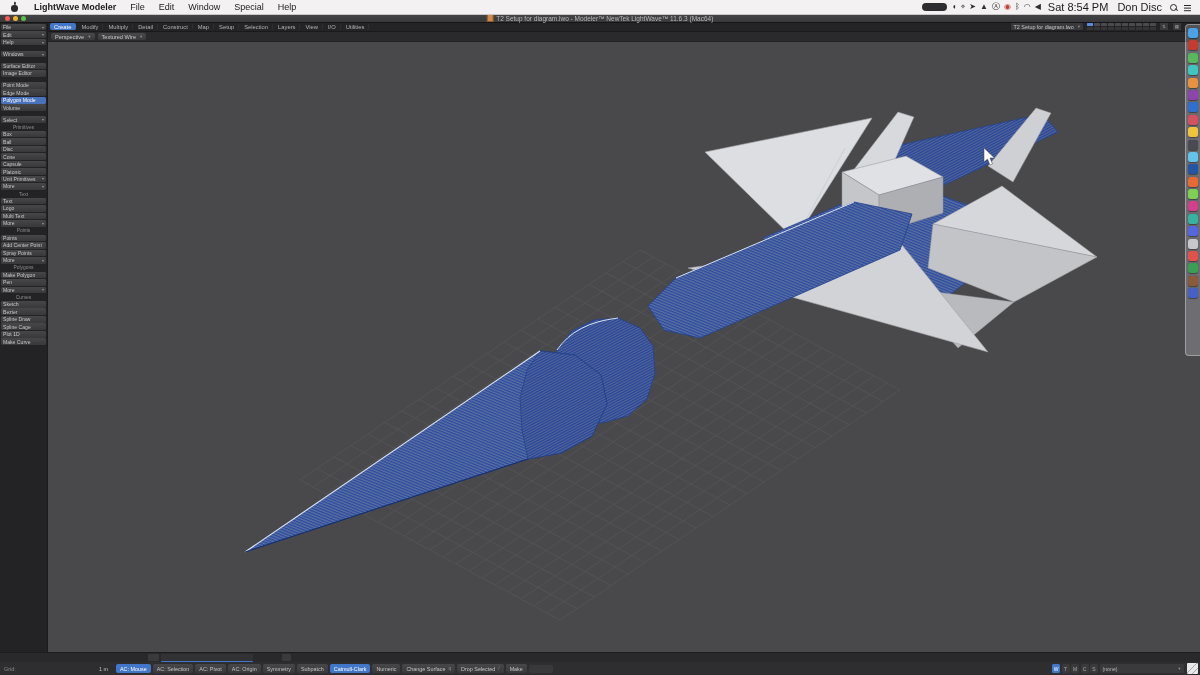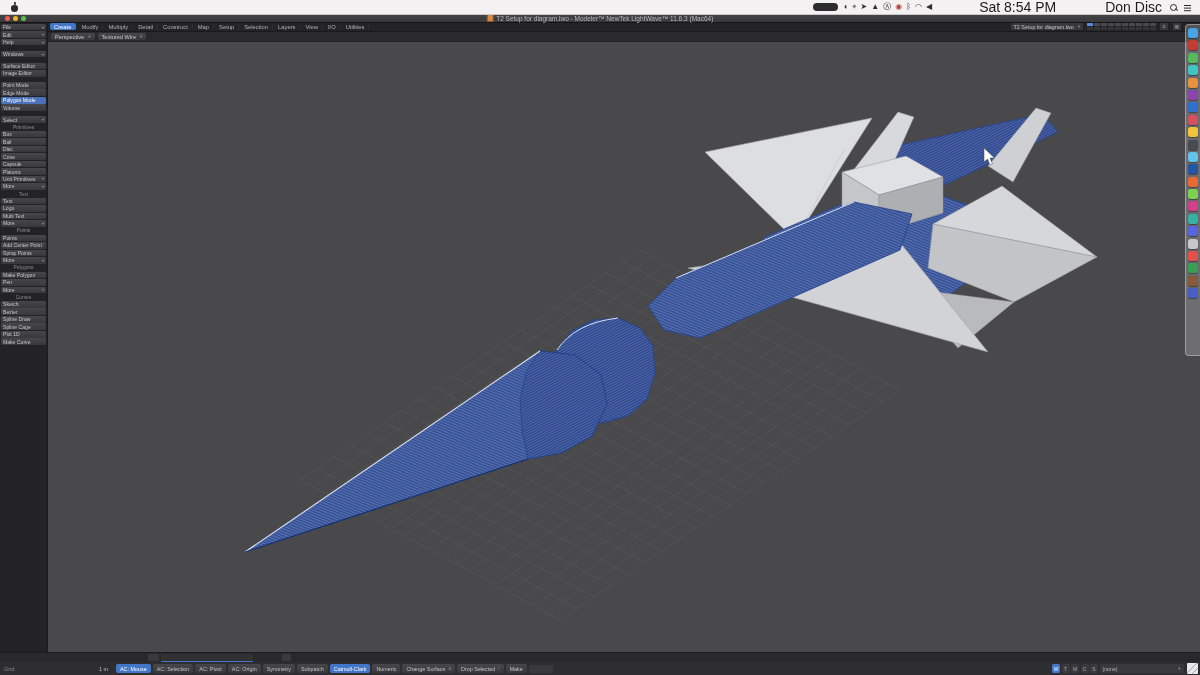--- a/index.html
+++ b/index.html
@@ -14,21 +14,21 @@
   .apple{width:9px;height:9px;margin:0 8px 0 10px;position:relative;}
   .apple:before{content:"";position:absolute;left:1px;top:2px;width:7px;height:7px;
                 background:#2a2a2a;border-radius:3px 3px 3.5px 3.5px;}
   .apple:after{content:"";position:absolute;left:4.4px;top:-0.5px;width:2.4px;height:2.6px;
                background:#2a2a2a;border-radius:0 60% 0 60%;transform:rotate(18deg);}
   .mb-item{padding:0 7px;line-height:14px;}
   .mb-item.bold{font-weight:bold;}
   .mb-right{margin-left:auto;display:flex;align-items:center;gap:5px;padding-right:8px;}
   .statpill{width:25px;height:8px;background:#2d2d2f;border-radius:4px;}
   .mb-glyph{font-size:8px;line-height:14px;color:#2f2f31;}
-  .mb-clock,.mb-user{font-size:14px;color:#1c1c1c;padding:0 2px;margin-left:40px;}
+  .mb-clock,.mb-user{font-size:11px;color:#1c1c1c;padding:0 2px;}
   .spot{width:9px;height:9px;position:relative;}
   .spot:before{content:"";position:absolute;left:1px;top:1px;width:5px;height:5px;border:1.2px solid #2a2a2a;border-radius:50%;}
   .spot:after{content:"";position:absolute;left:6px;top:6px;width:3px;height:1.3px;background:#2a2a2a;transform:rotate(45deg);}
   .nc-ico{width:9px;height:9px;position:relative;}
   .nc-ico:before{content:"";position:absolute;left:1px;top:2px;width:7px;height:1.3px;background:#2a2a2a;box-shadow:0 2.6px 0 #2a2a2a,0 5.2px 0 #2a2a2a;}
 
   
   .titlebar{position:absolute;top:14px;left:0;right:0;height:8px;background:linear-gradient(#454547,#39393b);
             border-bottom:1px solid #151517;z-index:55;}
   .tl{position:absolute;top:1.5px;width:5px;height:5px;border-radius:50%;}
@@ -113,20 +113,28 @@
         background:rgba(195,195,205,0.30);border:1px solid rgba(255,255,255,0.35);border-right:none;
         border-radius:4px 0 0 4px;display:flex;flex-direction:column;align-items:center;
         padding:3px 0;gap:2.4px;box-sizing:border-box;}
   .dock-ico{width:10px;height:10px;border-radius:2.5px;flex:none;box-shadow:0 0.5px 1px rgba(0,0,0,.4);}
 </style>
 </head>
 <body>
 
 <div class="menubar">
   <span class="apple"></span>
+  <span style="display:flex;">
+      <span class="mb-item bold">LightWave Modeler</span>
+      <span class="mb-item">File</span>
+      <span class="mb-item">Edit</span>
+      <span class="mb-item">Window</span>
+      <span class="mb-item">Special</span>
+      <span class="mb-item">Help</span>
+    </span>
   <span class="mb-right">
     <span class="statpill"></span>
     <span style="display:flex;gap:4px;">
         <span class="mb-glyph">◖</span>
         <span class="mb-glyph">⌖</span>
         <span class="mb-glyph">➤</span>
         <span class="mb-glyph">▲</span>
         <span class="mb-glyph">Ⓐ</span>
         <span class="mb-glyph" style="color: rgb(184, 66, 58);">◉</span>
         <span class="mb-glyph">ᛒ</span>

